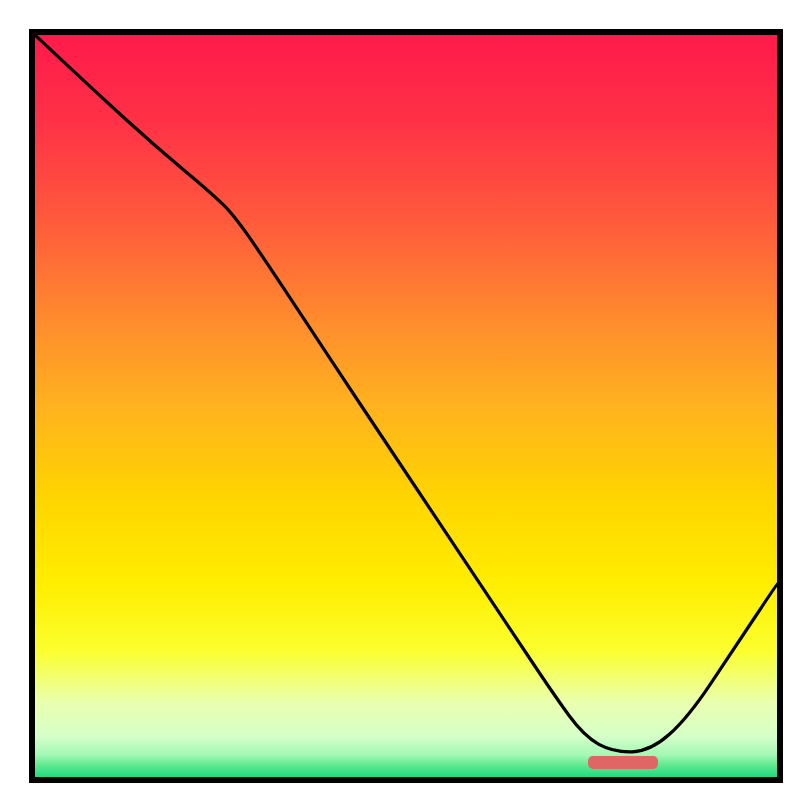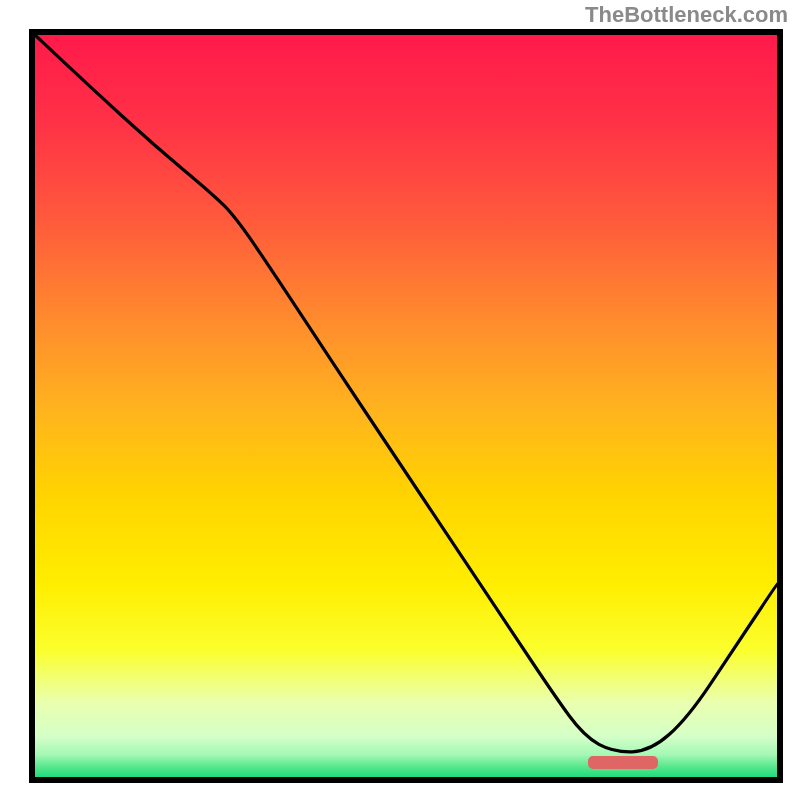--- a/index.html
+++ b/index.html
@@ -55,21 +55,20 @@
   .marker {
     position: absolute;
     background: #e06666;
     border-radius: 5px;
   }
 </style>
 </head>
 <body>
 <div class="viewport">
 
-  <div class="watermark">TheBottleneck.com</div>
 
   <div class="plot-area">
     <svg class="gradient" viewBox="0 0 742 742" preserveAspectRatio="none">
       <defs>
         <linearGradient id="g" x1="0" y1="0" x2="0" y2="1">
             <stop offset="0%" stop-color="#ff1a4b"></stop>
             <stop offset="12%" stop-color="#ff3246"></stop>
             <stop offset="25%" stop-color="#ff5a3c"></stop>
             <stop offset="38%" stop-color="#ff8a2e"></stop>
             <stop offset="50%" stop-color="#ffb21f"></stop>

